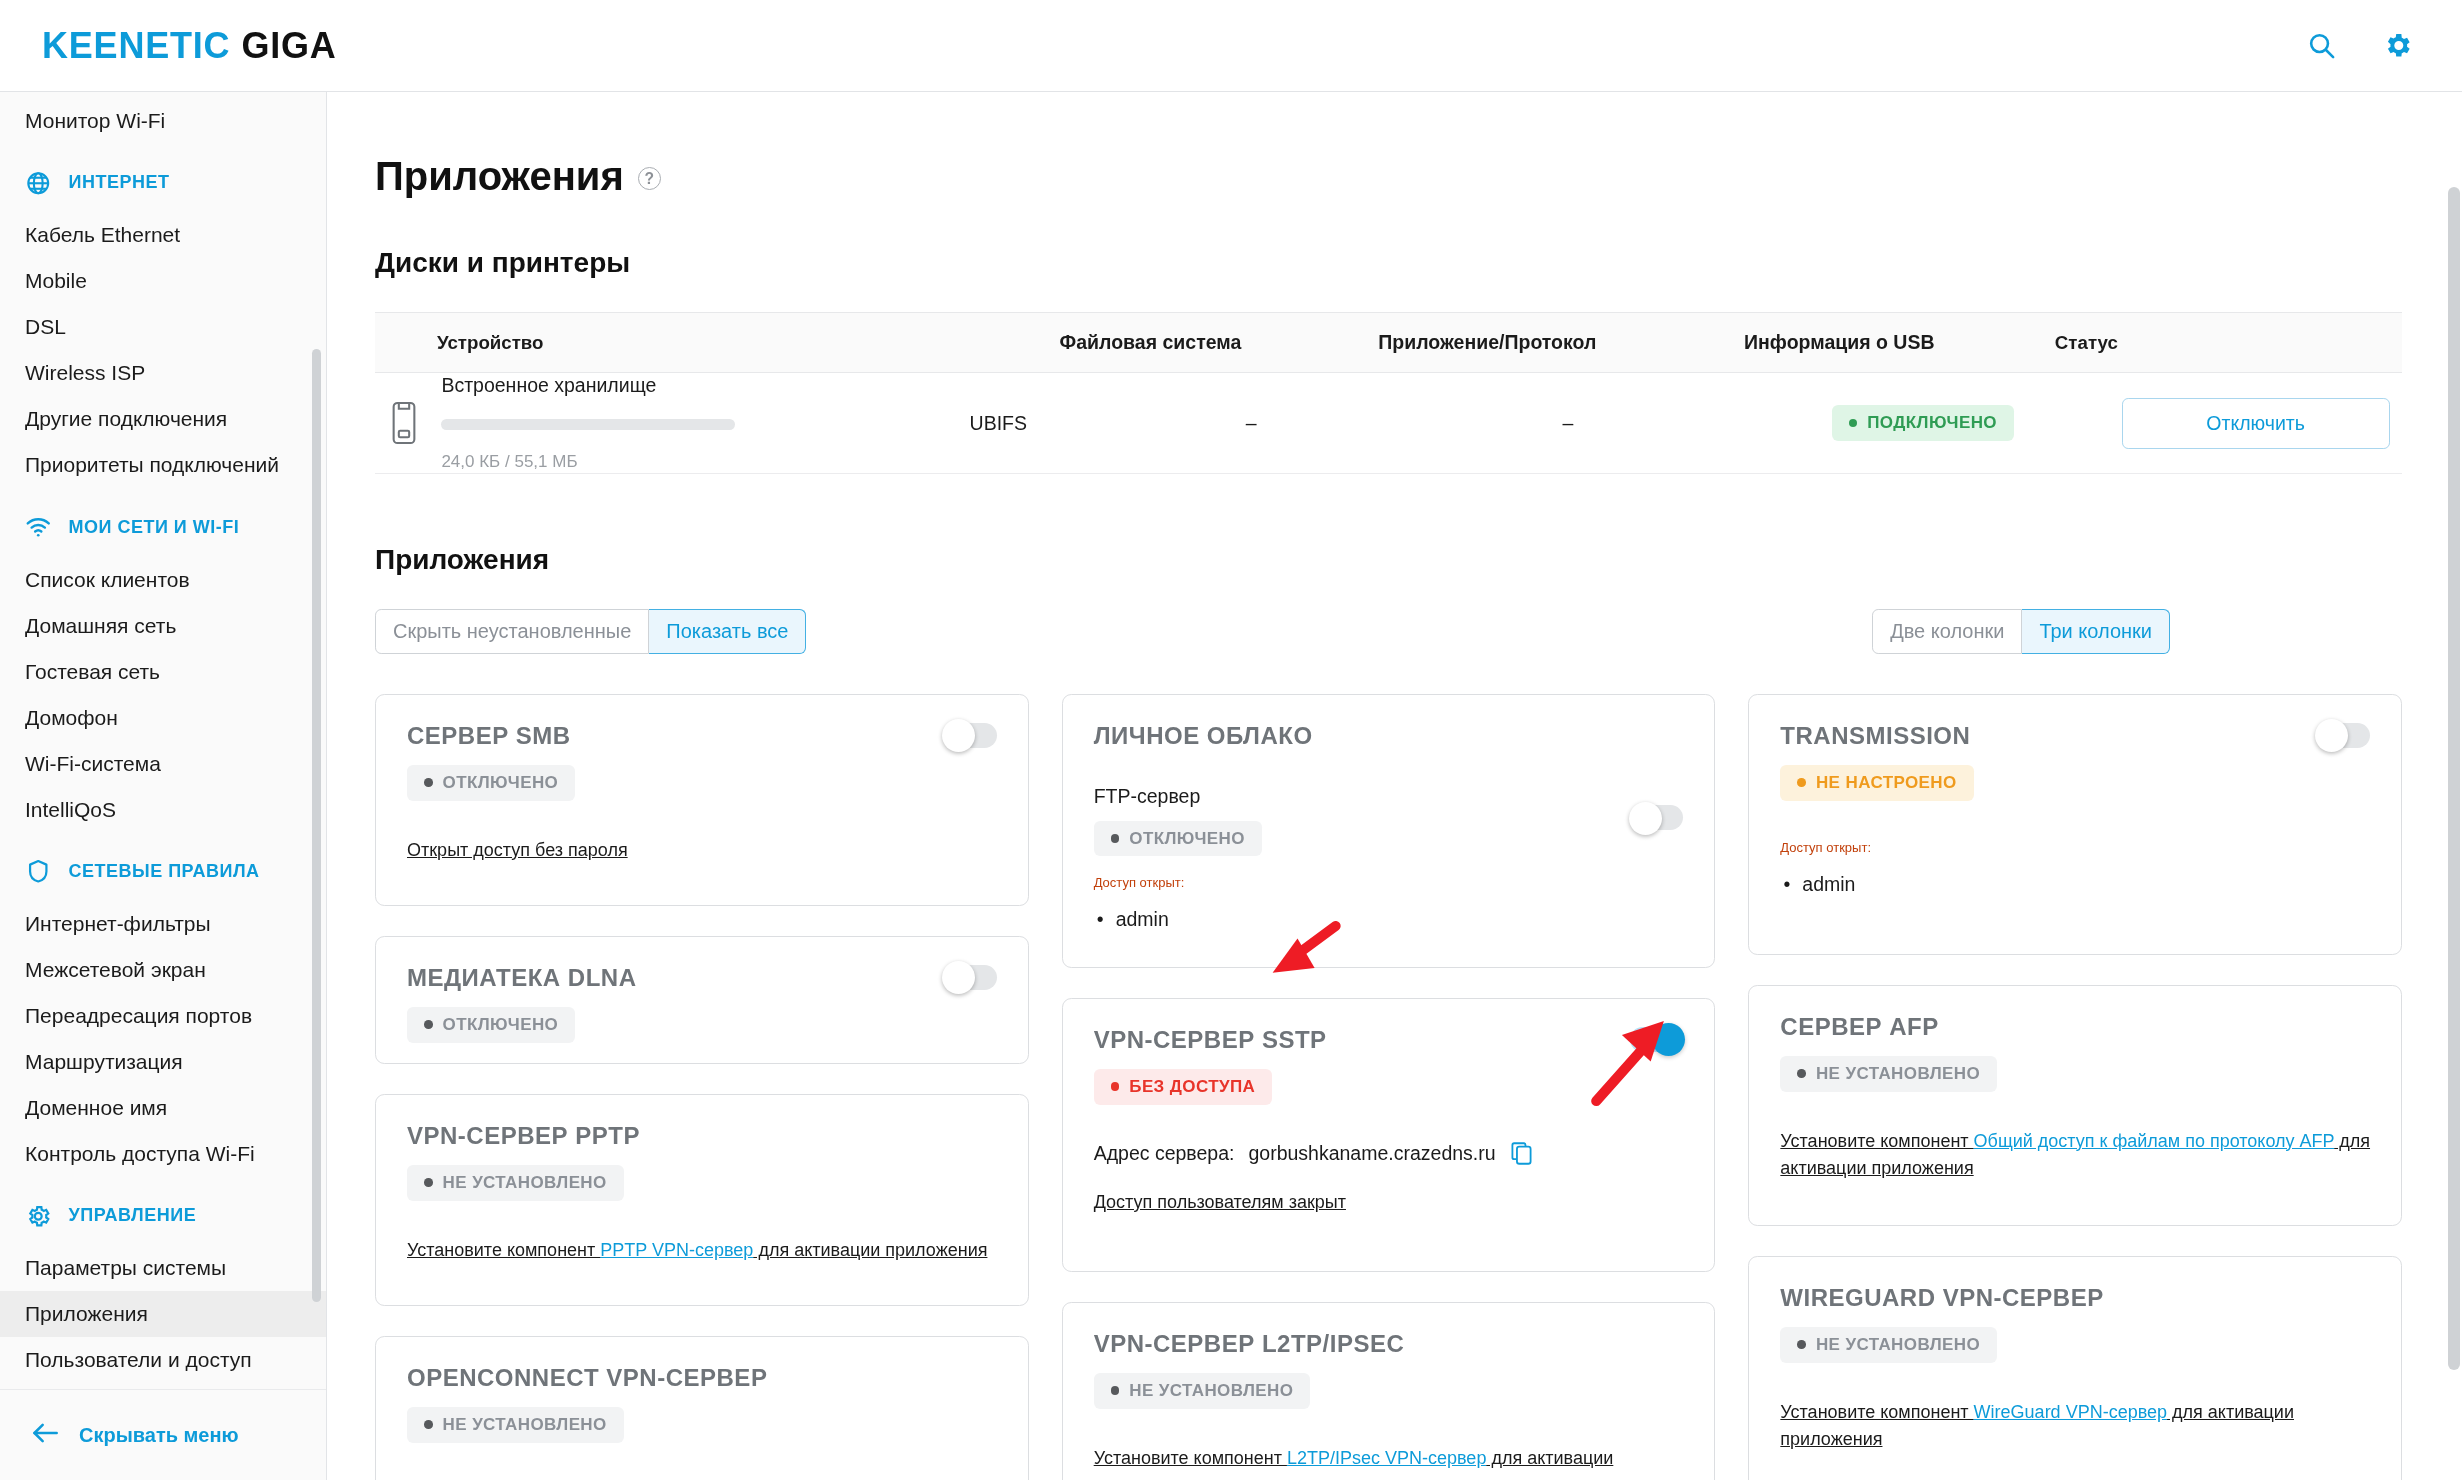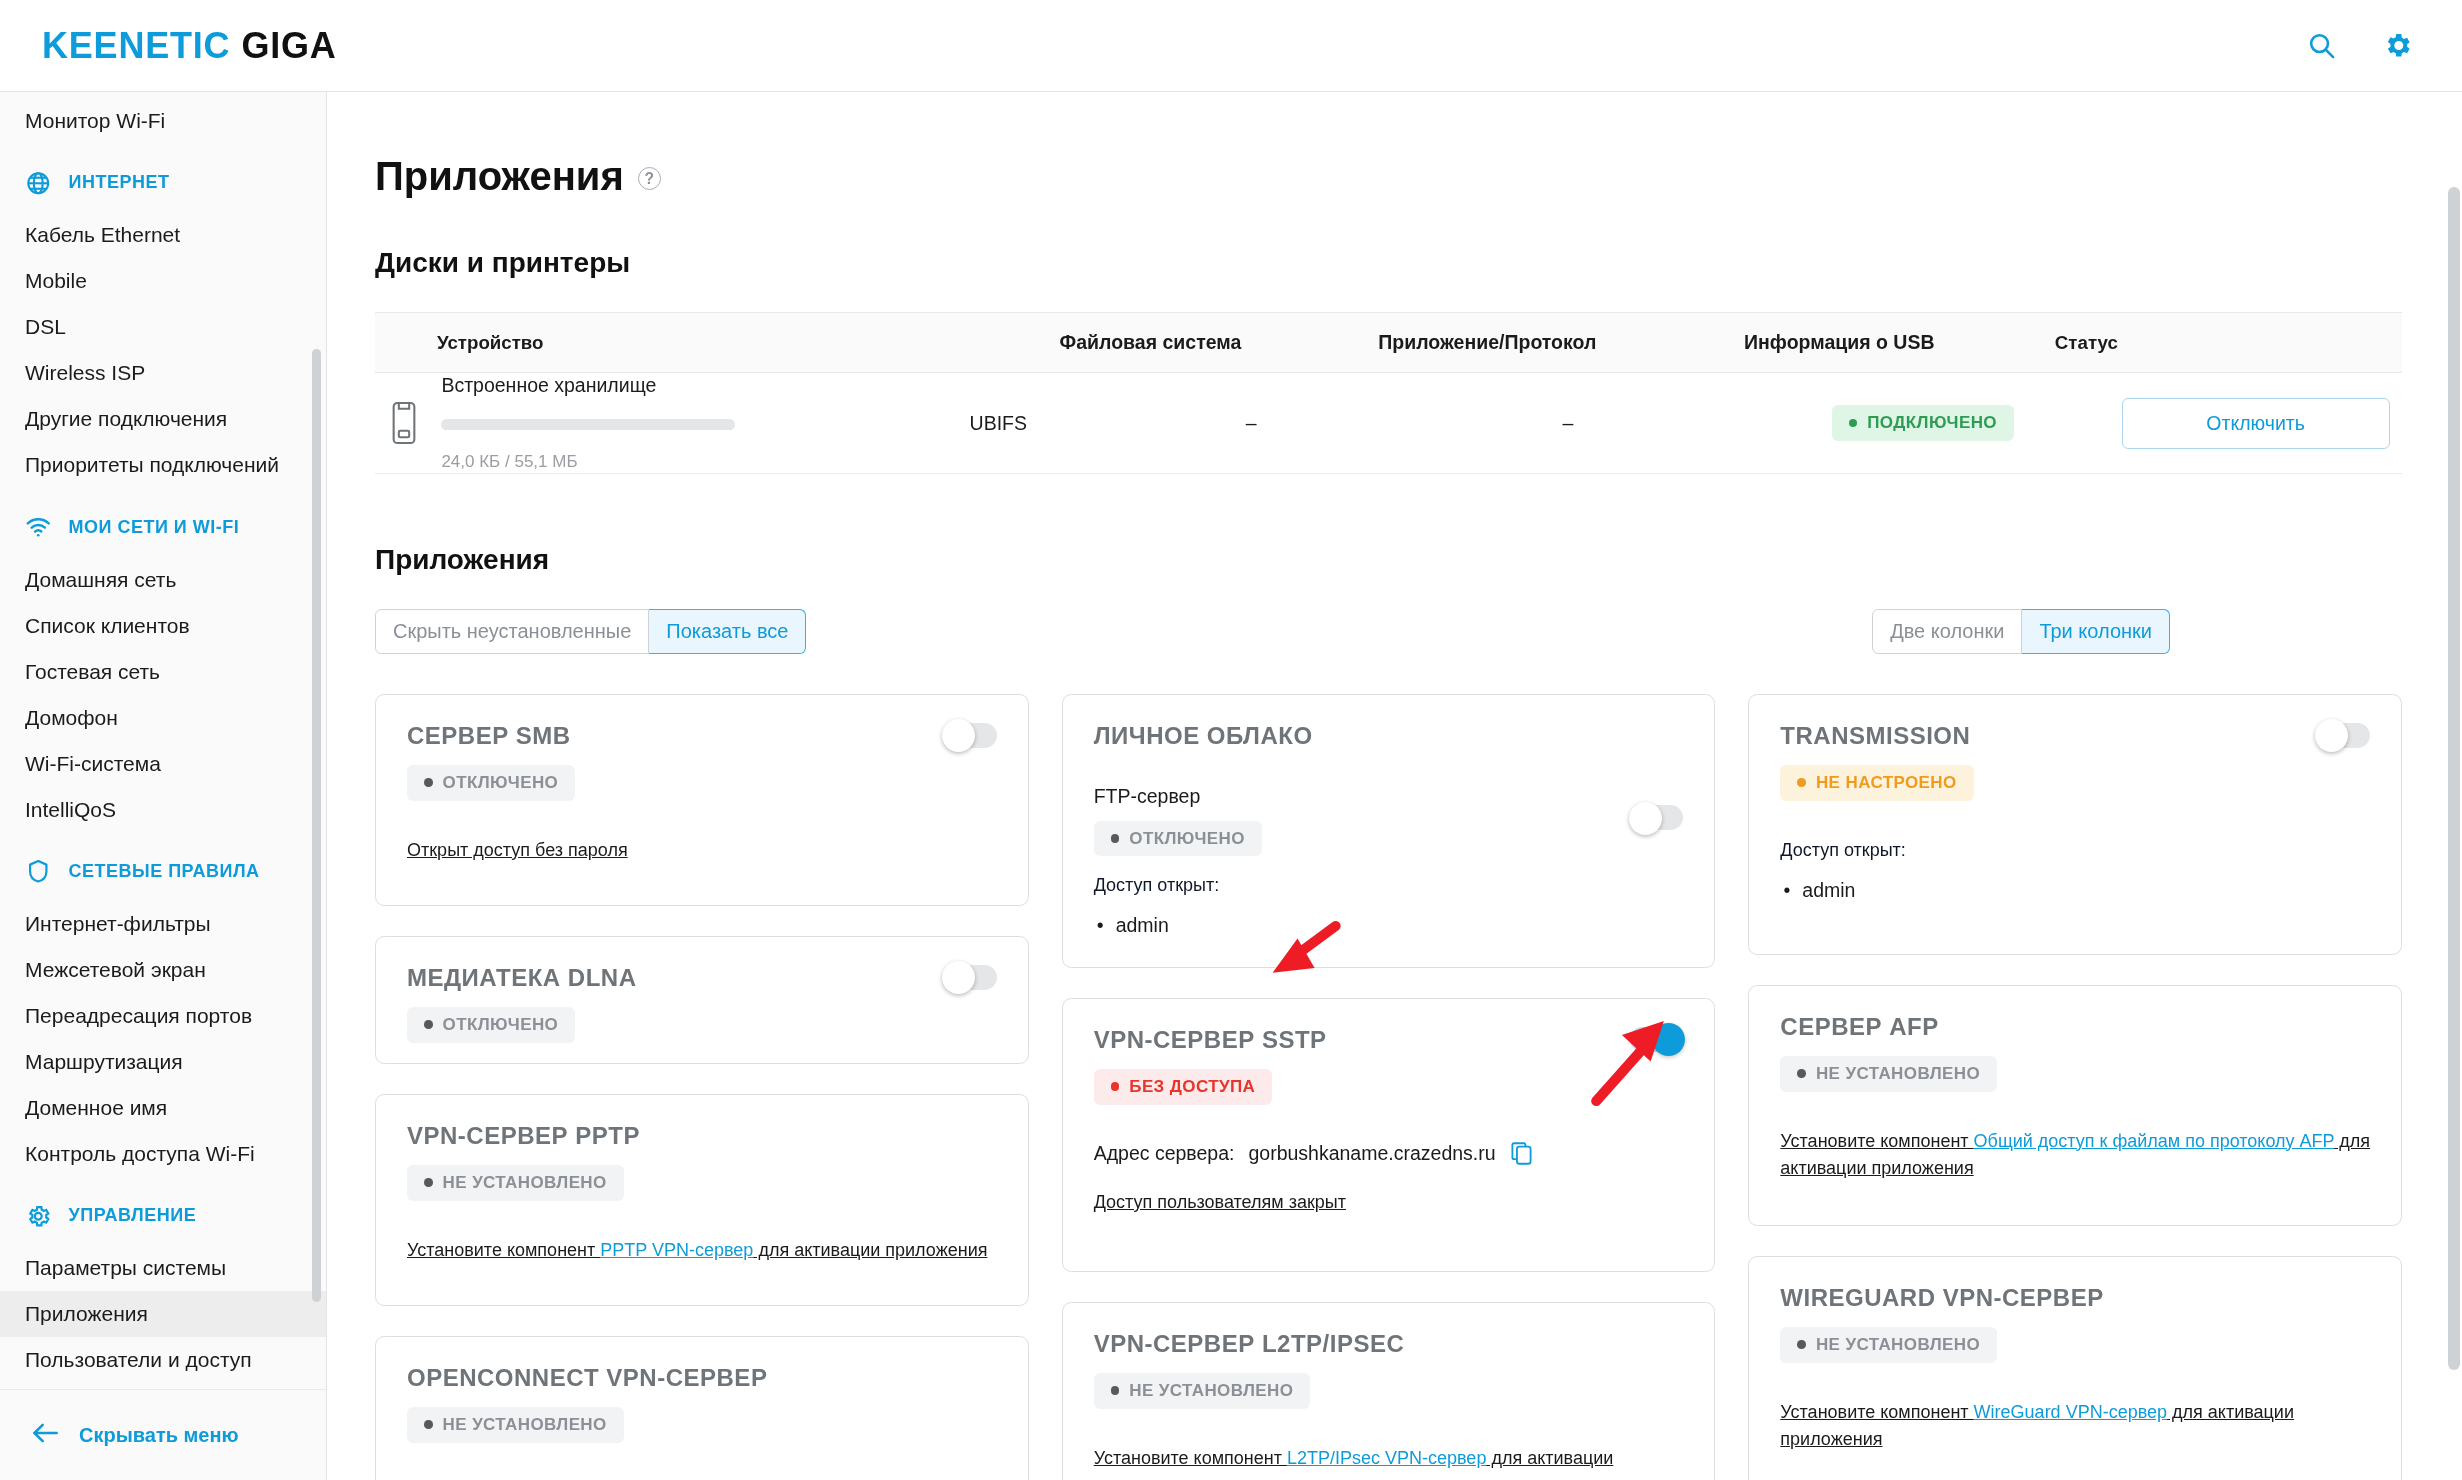--- a/index.html
+++ b/index.html
@@ -140,21 +140,21 @@
   .badge.off  { background: #f2f3f4; color: #8b9097; }
   .badge.off .dot { background: #57595c; }
   .badge.warn { background: #fdf2dc; color: #ef9b1e; }
   .badge.warn .dot { background: #ef9b1e; }
   .badge.err  { background: #fdeaea; color: #e8342a; }
   .badge.err .dot { background: #e8342a; }
   .status-wrap { margin-top: 15.6px; }
   .card-text { font-size: 18px; color: #1b1b1b; line-height: 1.55; margin-top: 36px; text-decoration: underline; }
   .card-text.tight { margin-top: 17px; }
   .lnk { color: #0d9bd9; text-decoration: underline; cursor: pointer; }
-  .sub-label { font-size: 18px; color: #0f172a; margin-top: 39px; }
+  .sub-label { font-size: 13px; color: #c2410c; margin-top: 39px; }
   .ul { list-style: none; margin-top: 14px; }
   .ul li { font-size: 19.5px; color: #1b1b1b; padding-left: 22px; position: relative; line-height: 1.6; }
   .ul li::before { content: "•"; position: absolute; left: 3.1px; color: #1b1b1b; }
   .addr-row { display: flex; align-items: center; gap: 14px; margin-top: 36px; font-size: 19.5px; color: #1b1b1b; }
   .addr-row .lbl { color: #1b1b1b; }
   .copy-ic { cursor: pointer; display: flex; }
   .ftp-row { display: flex; align-items: flex-start; margin-top: 36px; }
   .ftp-left { display: flex; flex-direction: column; gap: 12.4px; }
   .ftp-left .ftp-name { font-size: 19.5px; color: #1b1b1b; }
   .ftp-row .toggle { margin-top: 20px; }
@@ -235,24 +235,24 @@
           <path d="M2.5 8.5a14 14 0 0 1 19 0"></path>
             <path d="M6 12.3a9 9 0 0 1 12 0"></path>
             <path d="M9.2 15.9a4.4 4.4 0 0 1 5.6 0"></path>
             <circle cx="12" cy="19.2" r="1.2" fill="#0d9bd9" stroke="none"></circle>
         </svg>
       </span>
       <span>Мои сети и Wi-Fi</span>
     </div>
 
     <div class="nav-item">
+        <span>Список клиентов</span>
+      </div>
+    <div class="nav-item">
         <span>Домашняя сеть</span>
-      </div>
-    <div class="nav-item">
-        <span>Список клиентов</span>
       </div>
     <div class="nav-item">
         <span>Гостевая сеть</span>
       </div>
     <div class="nav-item">
         <span>Домофон</span>
       </div>
     <div class="nav-item">
         <span>Wi-Fi-система</span>
       </div>

